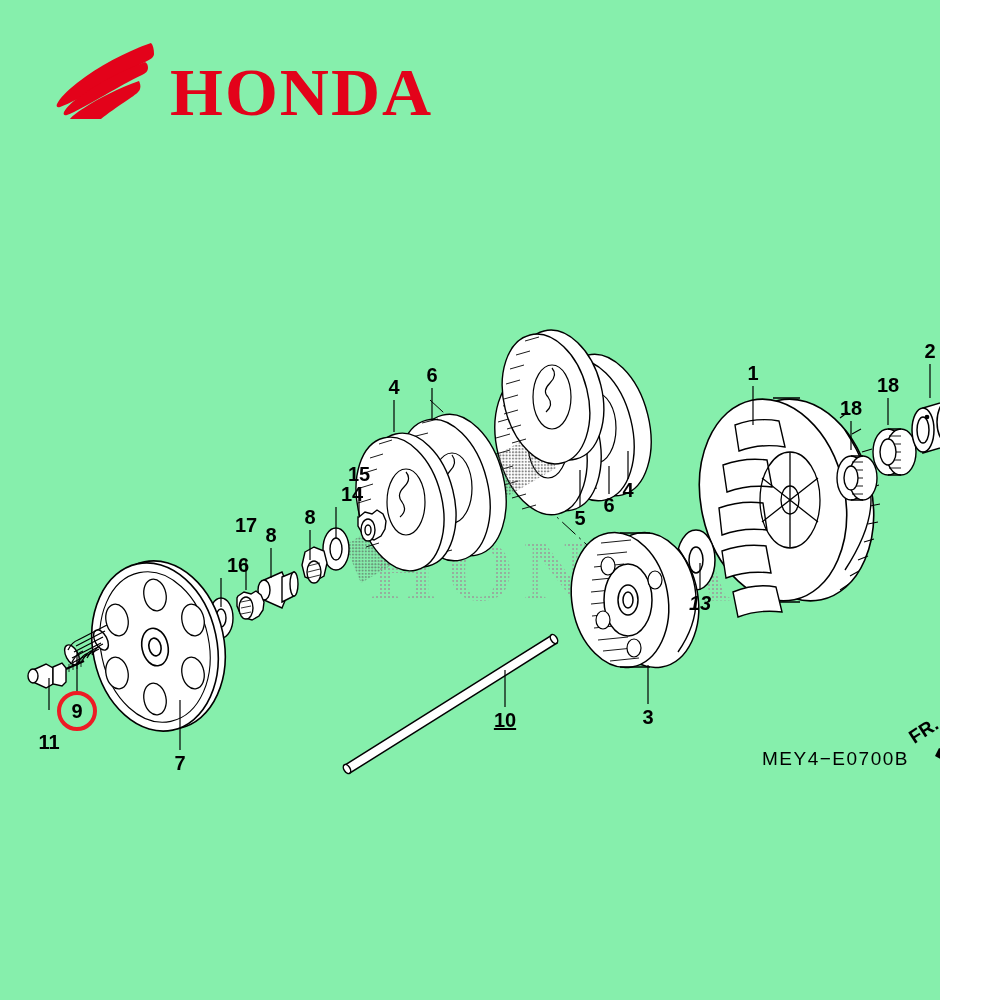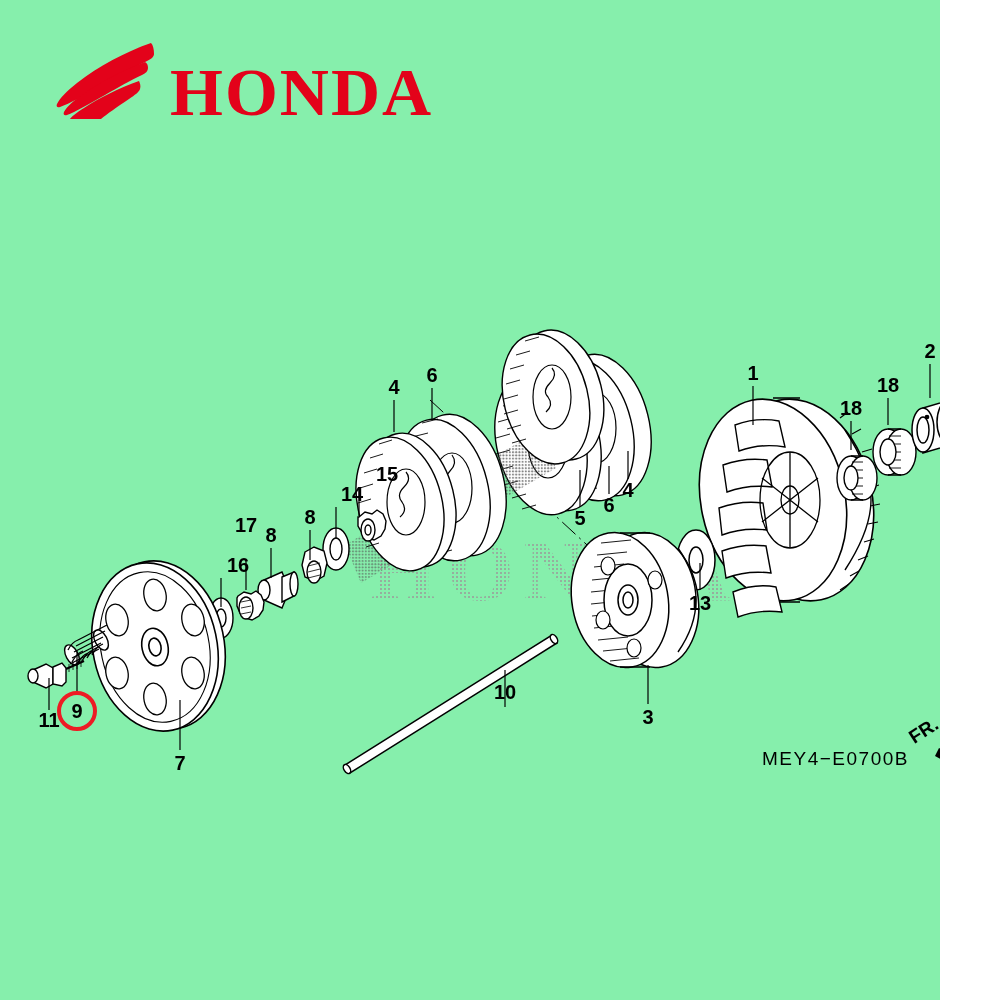--- a/index.html
+++ b/index.html
@@ -384,33 +384,33 @@
         <line x1="930" y1="364" x2="930" y2="398"></line>
       </g>
   </svg>
 
   <div id="callout-layer">
       <div class="callout" style="left: 394px; top: 387px;">4</div>
       <div class="callout" style="left: 432px; top: 375px;">6</div>
       <div class="callout" style="left: 609px; top: 505px;">6</div>
       <div class="callout" style="left: 628px; top: 490px;">4</div>
       <div class="callout" style="left: 580px; top: 518px;">5</div>
-      <div class="callout" style="left: 359px; top: 474px; margin-left: 28px;">15</div>
+      <div class="callout" style="left: 359px; top: 474px;">15</div>
       <div class="callout" style="left: 352px; top: 494px;">14</div>
       <div class="callout" style="left: 310px; top: 517px;">8</div>
       <div class="callout" style="left: 271px; top: 535px;">8</div>
       <div class="callout" style="left: 246px; top: 525px;">17</div>
       <div class="callout" style="left: 221px; top: 565px; margin-left: 17px;">16</div>
-      <div class="callout" style="left: 49px; top: 720px;">11</div>
+      <div class="callout" style="left: 49px; top: 742px;">11</div>
       <div class="hl-ring" style="left: 77px; top: 711px; border-color: rgb(237, 27, 36);"></div>
       <div class="callout highlighted" style="left: 77px; top: 711px;">9</div>
       <div class="callout" style="left: 180px; top: 763px;">7</div>
-      <div class="callout" style="left: 505px; top: 692px;">10</div>
+      <div class="callout" style="left: 505px; top: 720px; text-decoration: underline;">10</div>
       <div class="callout" style="left: 648px; top: 717px;">3</div>
-      <div class="callout" style="left: 700px; top: 603px;">13</div>
+      <div class="callout" style="left: 700px; top: 603px; font-style: italic;">13</div>
       <div class="callout" style="left: 753px; top: 373px;">1</div>
       <div class="callout" style="left: 851px; top: 408px;">18</div>
       <div class="callout" style="left: 888px; top: 385px;">18</div>
       <div class="callout" style="left: 930px; top: 351px;">2</div>
     </div>
 
   <div id="part-number">MEY4−E0700B</div>
 
   <div id="fr-label">FR.</div>
 

